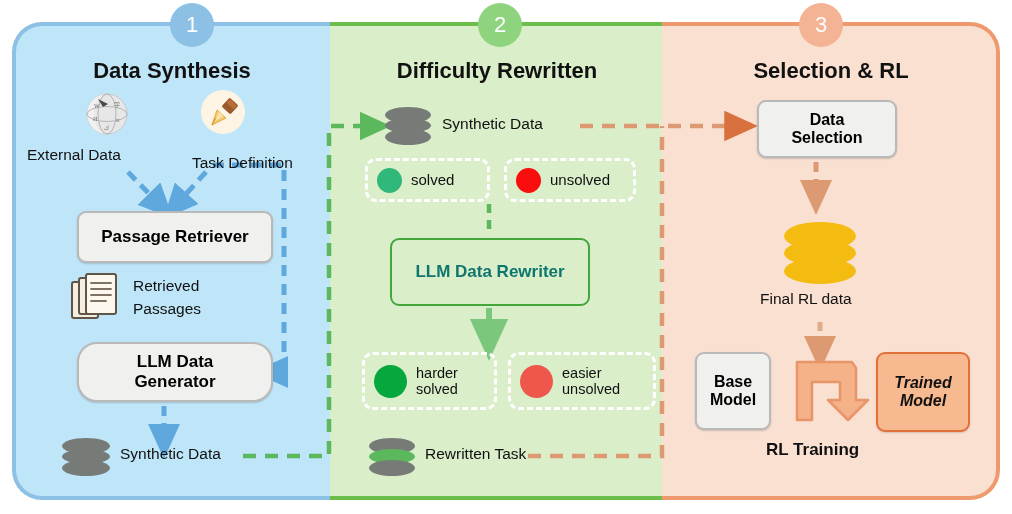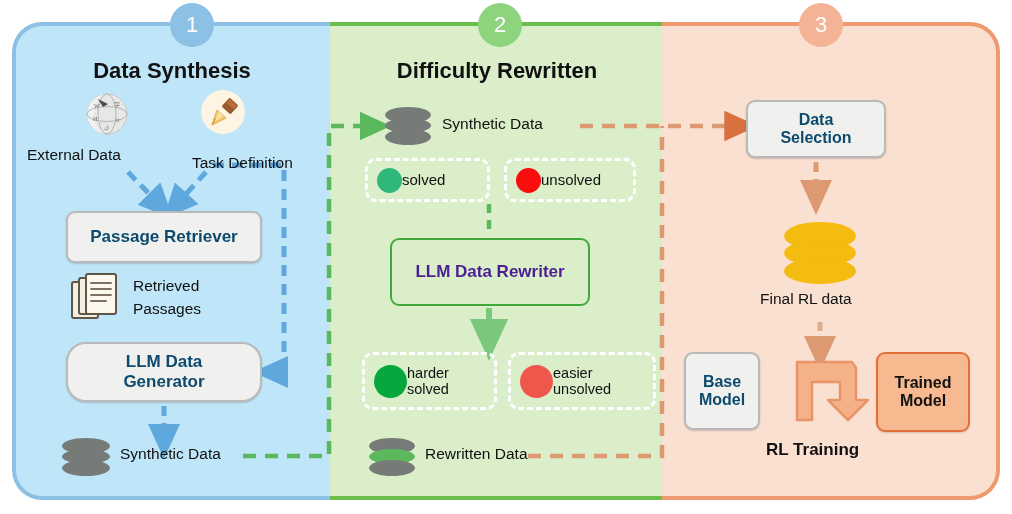--- a/index.html
+++ b/index.html
@@ -30,45 +30,45 @@
   #title-2{left:330px;top:58px;width:334px;}
   #title-3{left:662px;top:58px;width:338px;}
 
   
   .lbl{position:absolute;font-size:15.5px;color:#111;white-space:nowrap;z-index:4;}
 
   
   .pbox{position:absolute;box-sizing:border-box;display:flex;align-items:center;
         justify-content:center;text-align:center;font-weight:bold;
         border-radius:9px;z-index:5;line-height:1.15;}
-  .pbox.grey{background:#f0f0ee;border:2px solid #b9b9b9;color:#0c4a6e;
-             box-shadow:0 1px 2px rgba(0,0,0,.18);}
-  .pbox.green{background:#d9eec9;border:2.5px solid #43a83b;color:#4c1d95;}
+  .pbox.grey{background:#f0f0ee;border:2px solid #b9b9b9;color:#000000;
+             box-shadow:0 1px 2px rgba(0,0,0,.18);margin-left:11px;}
+  .pbox.green{background:#d9eec9;border:2.5px solid #43a83b;color:#0f766e;}
   .pbox.orange{background:#f7b98f;border:2.5px solid #e2703a;color:#111;
                box-shadow:0 1px 2px rgba(0,0,0,.15);}
 
   #box-passage-retriever{left:66px;top:211px;width:196px;height:52px;font-size:17px;}
   #box-llm-generator{left:66px;top:342px;width:196px;height:60px;font-size:17px;border-radius:20px;}
   #box-llm-rewriter{left:390px;top:238px;width:200px;height:68px;font-size:17px;}
   #box-data-selection{left:746px;top:100px;width:140px;height:58px;font-size:16px;}
   #box-base-model{left:684px;top:352px;width:76px;height:78px;font-size:16px;text-align:center;}
-  #box-trained-model{left:876px;top:352px;width:94px;height:80px;font-size:16px;}
+  #box-trained-model{left:876px;top:352px;width:94px;height:80px;font-size:16px;font-style:italic;}
 
   
   .dbox{position:absolute;box-sizing:border-box;border:3px dashed #ffffff;
         border-radius:11px;display:flex;align-items:center;z-index:4;}
   #dbox-solved{left:365px;top:158px;width:125px;height:44px;padding-left:9px;}
   #dbox-unsolved{left:504px;top:158px;width:132px;height:44px;padding-left:9px;}
   #dbox-harder{left:362px;top:352px;width:135px;height:58px;padding-left:9px;}
   #dbox-easier{left:508px;top:352px;width:148px;height:58px;padding-left:9px;}
 
   .dot{border-radius:50%;flex:0 0 auto;}
   .dot-sm{width:25px;height:25px;}
   .dot-md{width:33px;height:33px;}
-  .dot-lbl{font-size:15px;color:#111;line-height:1.12;white-space:nowrap;}
+  .dot-lbl{margin-left:9px;font-size:15px;color:#111;line-height:1.12;white-space:nowrap;}
   .dot-lbl.two{font-size:14.5px;}
 
   
   .cyl{position:absolute;z-index:4;}
   .cyl .disc{position:absolute;left:0;border-radius:50%;}
   .cyl.grey .disc{background:#777b78;}
   .cyl.yellow .disc{background:#f4bc10;}
 
   
   #wires{position:absolute;left:0;top:0;width:1012px;height:514px;z-index:3;}
@@ -149,20 +149,21 @@
       <path d="M797,362 L797,420 L812,420 L812,382 L840,382 L840,400 L828,400 L848,420 L868,400 L856,400 L856,368 L852,362 Z" fill="#f5b187" stroke="#e8956a" stroke-width="2.5" stroke-linejoin="round"></path>
     </g>
   </svg>
 
   <div class="step-circle" id="step-1">1</div>
   <div class="step-circle" id="step-2">2</div>
   <div class="step-circle" id="step-3">3</div>
 
   <div class="panel-title" id="title-1">Data Synthesis</div>
   <div class="panel-title" id="title-2">Difficulty Rewritten</div>
+  <div class="panel-title" id="title-3">Selection &amp; RL</div>
 
   <div style="position:absolute;left:84px;top:90px;width:46px;height:46px;z-index:4;">
     <svg viewBox="0 0 46 46" width="46" height="46">
       <circle cx="23" cy="24" r="20" fill="#e7e7e7" stroke="#c9c9c9" stroke-width="1"></circle>
       <path d="M23,4 a20,20 0 0 0 0,40 a13,20 0 0 1 0,-40" fill="#f4f4f4" opacity=".8"></path>
       <ellipse cx="23" cy="24" rx="20" ry="7.5" fill="none" stroke="#b5b5b5" stroke-width="1"></ellipse>
       <ellipse cx="23" cy="24" rx="9" ry="20" fill="none" stroke="#b5b5b5" stroke-width="1"></ellipse>
       <g fill="#6d6d6d" font-family="'Liberation Serif', serif" font-size="6">
         <text x="10" y="18">W</text>
           <text x="30" y="17">字</text>
@@ -251,21 +252,21 @@
       <span>easier</span><br>
       <span>unsolved</span>
     </span>
   </div>
 
   <div class="cyl grey" style="left:369px;top:438px;width:46px;height:38px;">
     <div class="disc" style="top:0;width:46px;height:16px;"></div>
     <div class="disc" style="top:11px;width:46px;height:15px;background:#5cb85c;"></div>
     <div class="disc" style="top:22px;width:46px;height:16px;"></div>
   </div>
-  <div class="lbl" style="left:425px;top:445px;">Rewritten Data</div>
+  <div class="lbl" style="left:425px;top:445px;">Rewritten Task</div>
 
   <div class="pbox grey" id="box-data-selection">
     <span style="display:block;">
       <span>Data</span><br>
       <span>Selection</span>
     </span>
   </div>
 
   <div class="cyl yellow" style="left:784px;top:222px;width:72px;height:62px;">
     <div class="disc" style="top:0;width:72px;height:28px;"></div>

